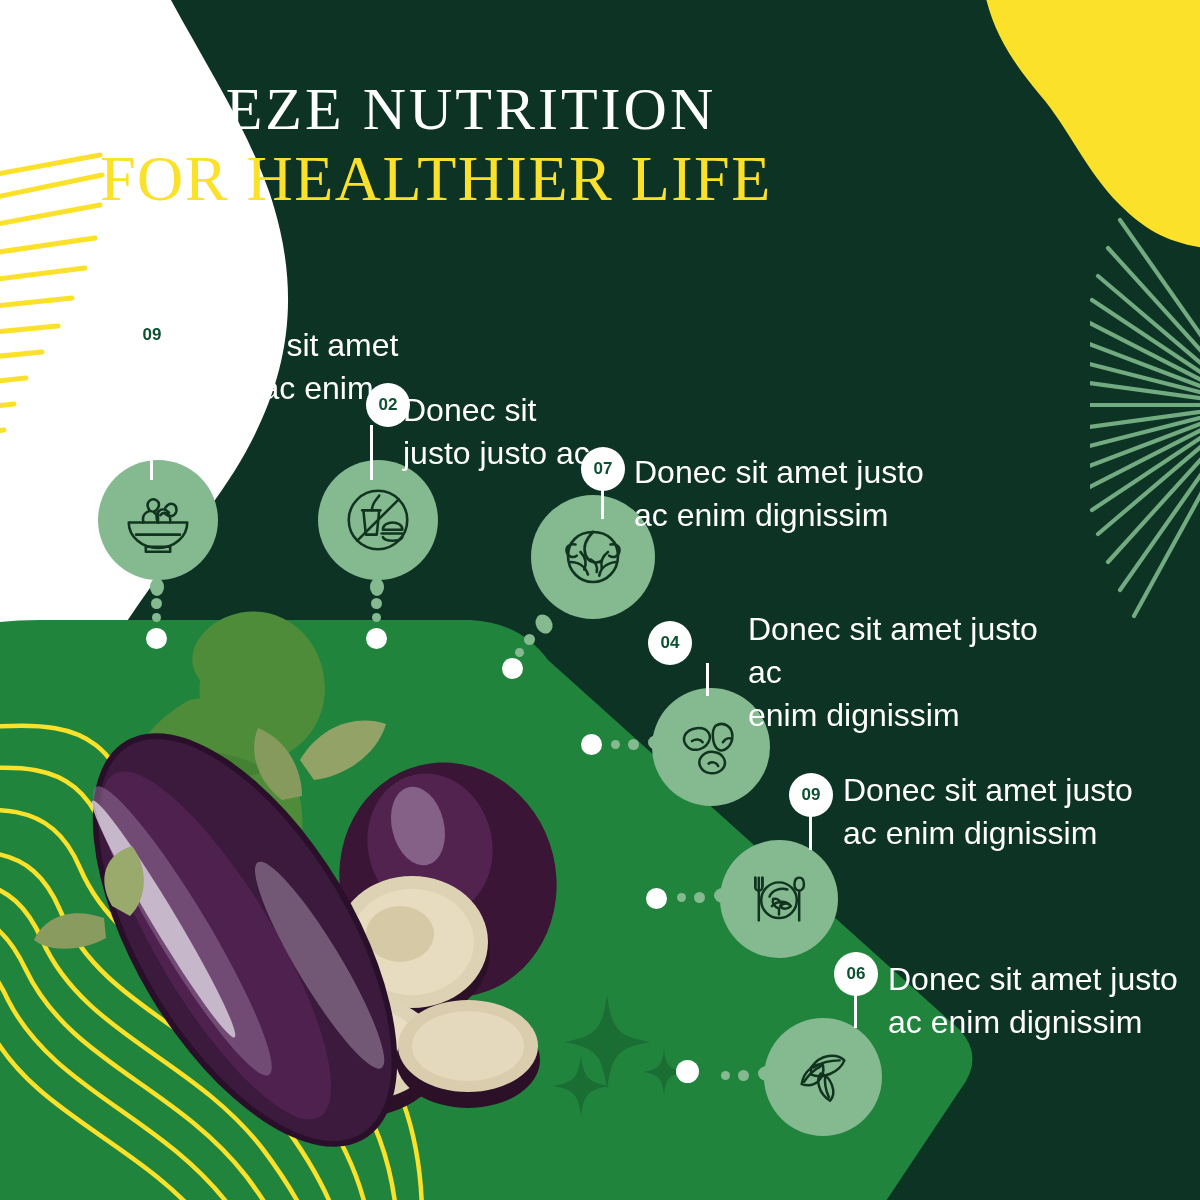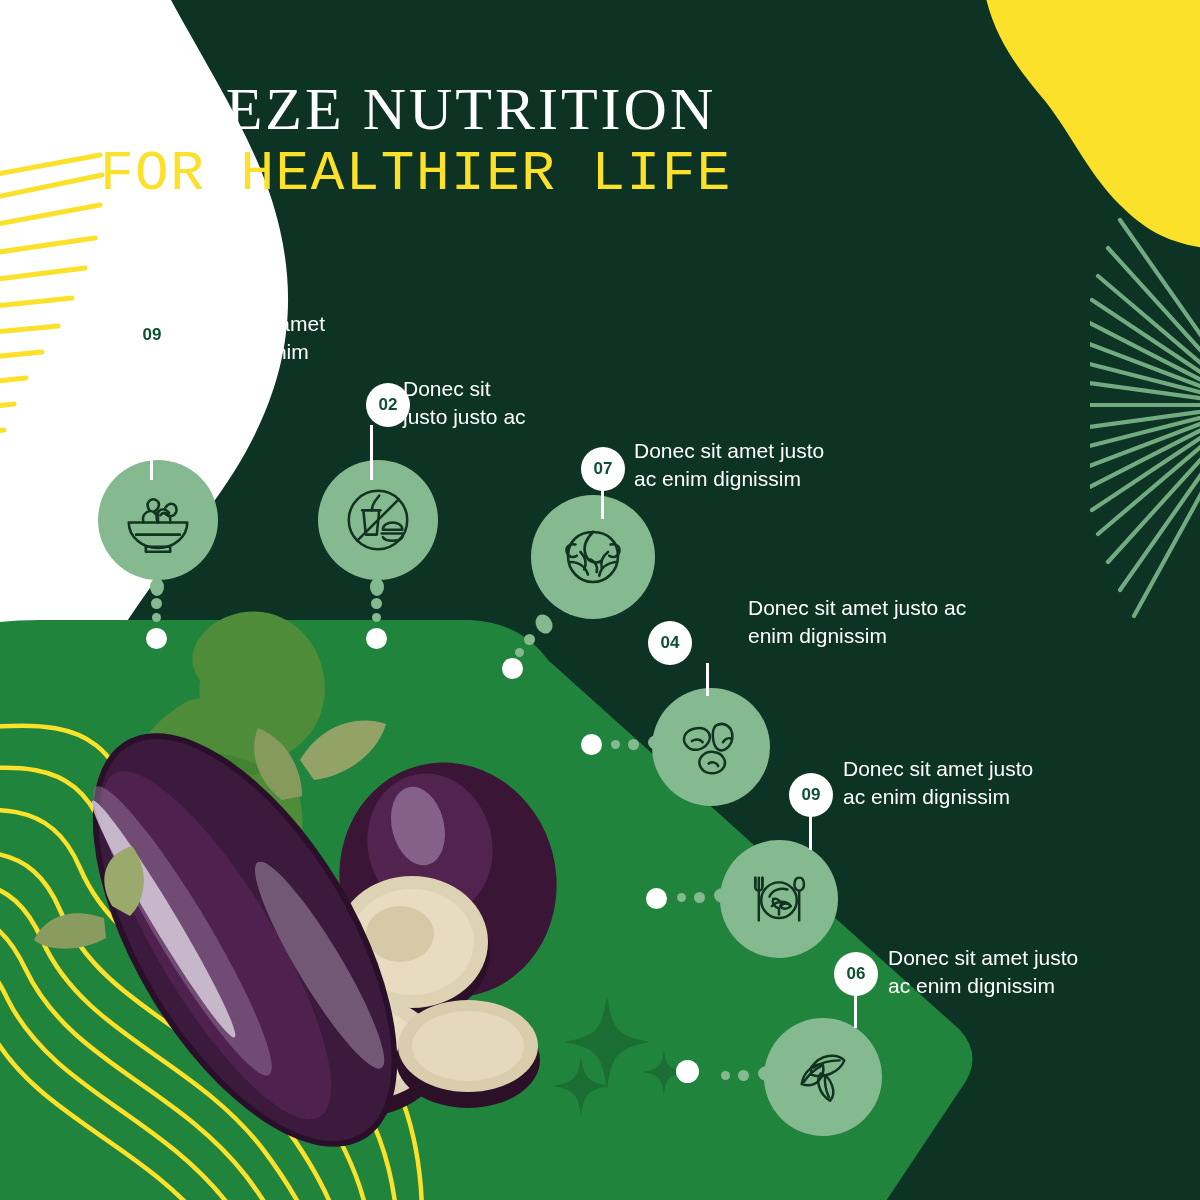--- a/index.html
+++ b/index.html
@@ -27,22 +27,22 @@
   }
   .title-line1 {
     font-family:"Liberation Serif", serif;
     font-size:60px;
     letter-spacing:3px;
     color:#ffffff;
     line-height:1.05;
     white-space:nowrap;
   }
   .title-line2 {
-    font-family:Liberation Mono, monospace;
-    font-size:56px;
+    font-family:Liberation Serif, serif;
+    font-size:64px;
     letter-spacing:1.5px;
     color:#fbe12a;
     line-height:1.18;
     white-space:nowrap;
   }
 
   
   .item { position:absolute; z-index:25; }
 
   .icon-circle {
@@ -67,24 +67,25 @@
   }
   .stem {
     position:absolute;
     width:3px;
     background:#ffffff;
     z-index:26;
   }
   .label {
     position:absolute;
     color:#ffffff;
-    font-size:21px;
+    font-size:32px;
     line-height:1.34;
     white-space:pre-line;
     z-index:27;
+    margin-top:14px;
   }
 
   
   .tail { position:absolute; z-index:24; }
   .tail-dot { position:absolute; border-radius:50%; background:#85b98f; }
   .tail-end { position:absolute; border-radius:50%; background:#ffffff; }
 </style>
 </head>
 <body>
 

